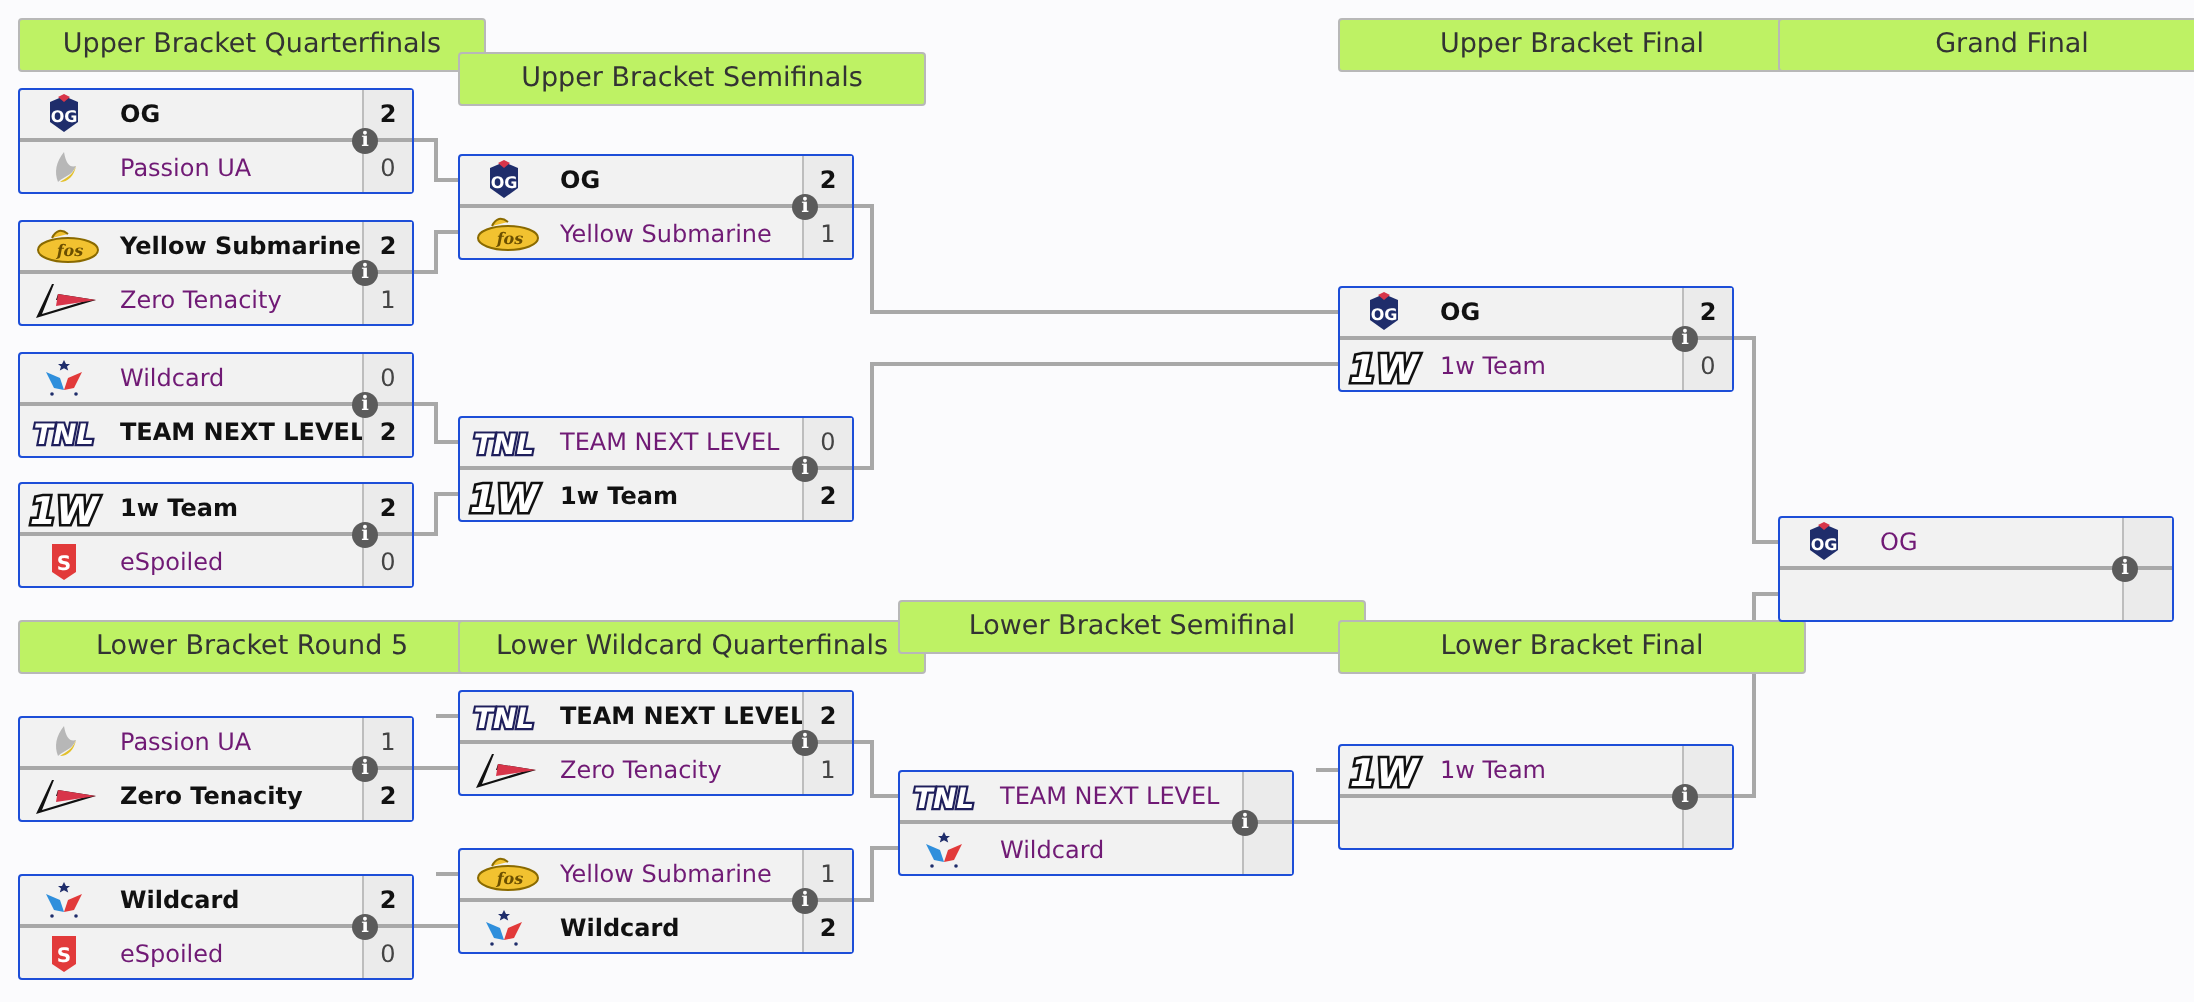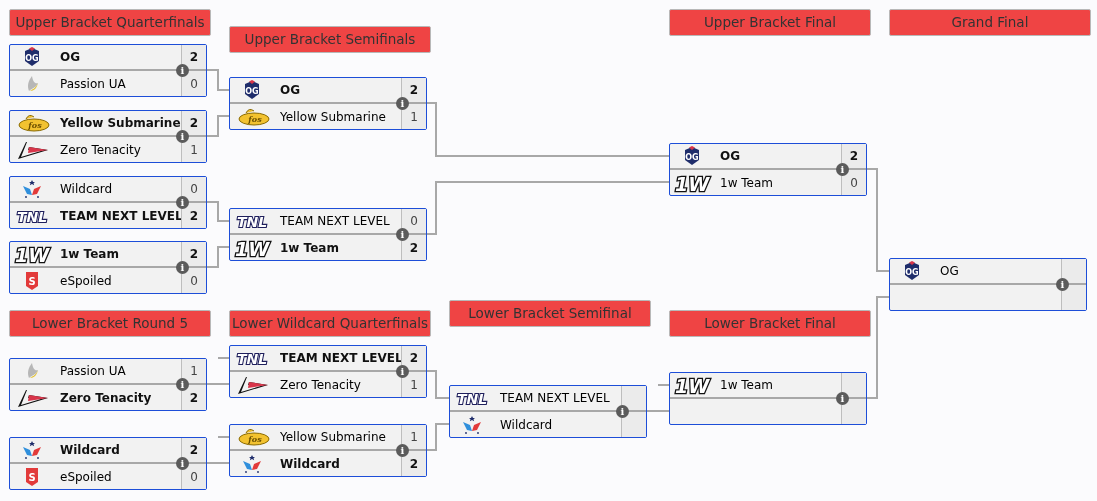--- a/index.html
+++ b/index.html
@@ -4,43 +4,43 @@
 <style>
   html, body { margin: 0; padding: 0; }
   body {
     width: 1097px; height: 501px; position: relative; overflow: hidden;
     background: #fbfbfd;
     font-family: "DejaVu Sans", "Liberation Sans", sans-serif;
     color: #222;
   }
   .hdr {
     position: absolute; width: 196px; height: 25px;
-    background: #ef4444; border: 1px solid #b8b8b8; border-radius: 2px;
+    background: #bef264; border: 1px solid #b8b8b8; border-radius: 2px;
     font-size: 13.5px; line-height: 25px; text-align: center; color: #333;
     white-space: nowrap; overflow: hidden; text-overflow: ellipsis;
-    box-sizing: content-box; padding: 0 2px;
+    box-sizing: content-box; padding: 0 18px;
   }
   .match {
     position: absolute; width: 196px; height: 51px;
     border: 1px solid #1d4ed8; border-radius: 2px;
     background: #f2f2f2;
   }
   .row {
     position: absolute; left: 0; width: 196px; height: 25px;
     display: flex; align-items: center;
   }
   .row.r0 { top: 0; border-bottom: 2px solid #a8a8a8; height: 24px; }
   .row.r1 { top: 26px; }
   .logo {
     width: 44px; height: 24px; display: flex; align-items: center; justify-content: center;
     flex: 0 0 44px;
   }
   .name {
     flex: 1 1 auto; font-size: 12px; padding-left: 6px; white-space: nowrap; overflow: hidden;
-    color: #000000;
+    color: #701a75;
   }
   .name.win { font-weight: bold; color: #111; }
   .score {
     flex: 0 0 24px; width: 24px; height: 100%; border-left: 1px solid #bdbdbd;
     background: #ebebeb; font-size: 12px; text-align: center; display: flex; align-items: center; justify-content: center;
     color: #444;
   }
   .score.win { font-weight: bold; color: #111; }
   .info {
     position: absolute; right: 17px; top: 19px; width: 13px; height: 13px;

